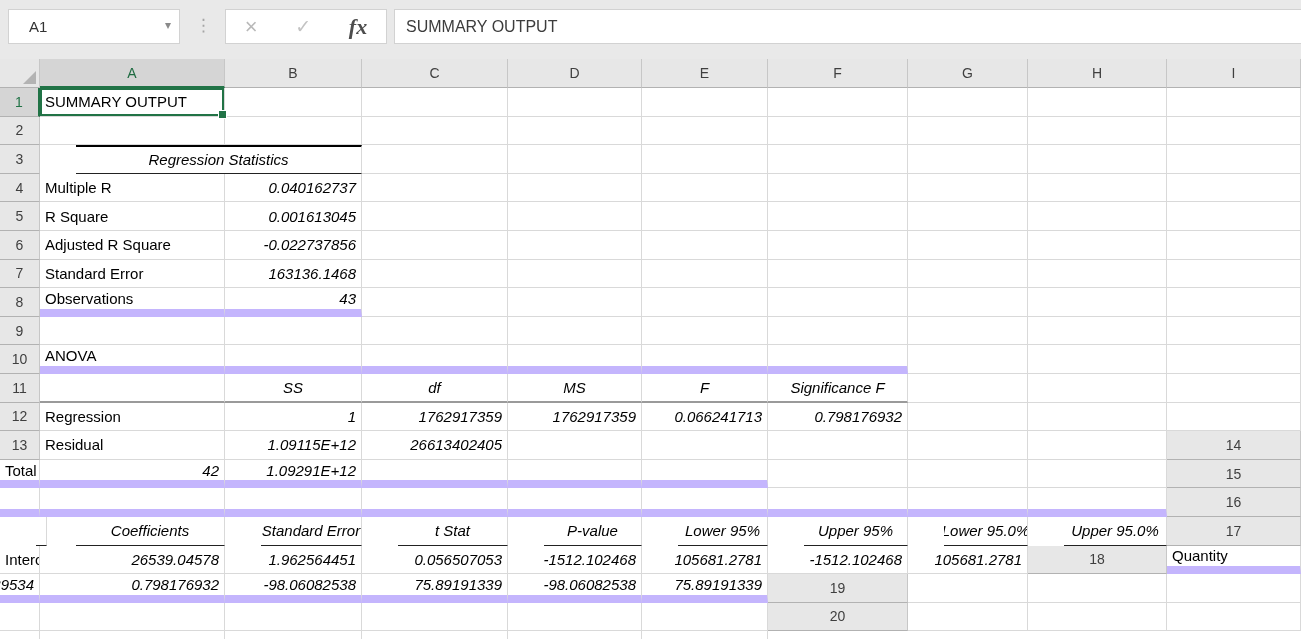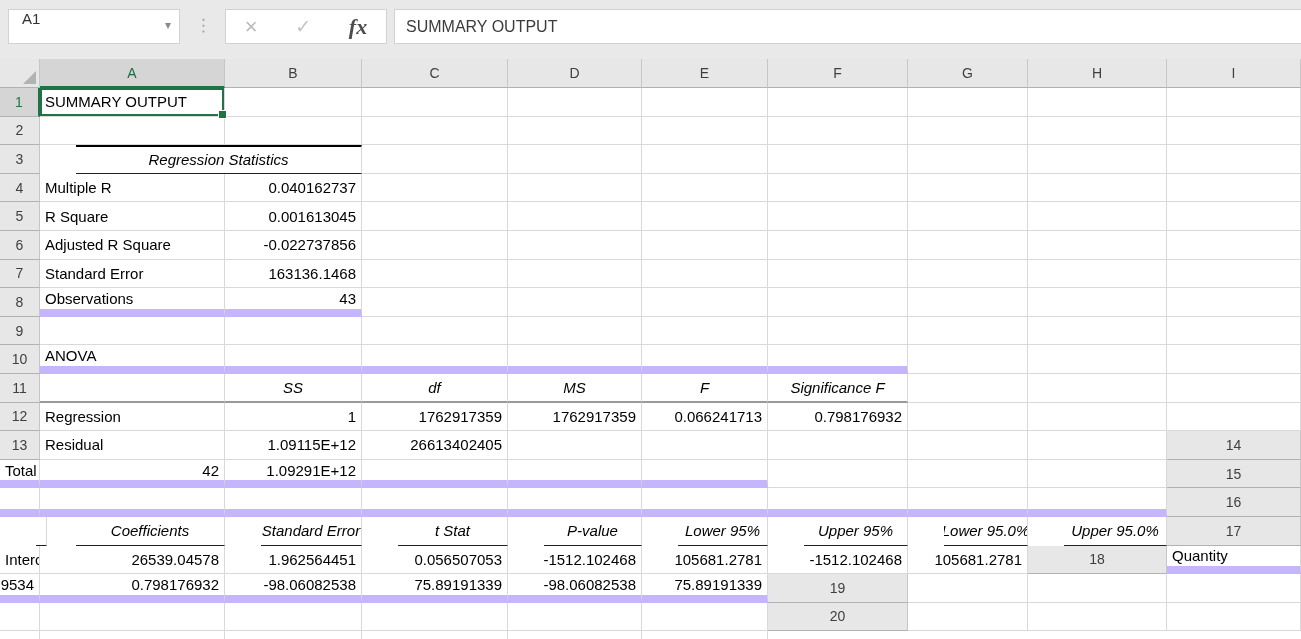--- a/index.html
+++ b/index.html
@@ -3,22 +3,22 @@
 <meta charset="utf-8">
 <style>
   * { box-sizing: border-box; margin: 0; padding: 0; }
   html,body { width:1301px; height:639px; overflow:hidden; }
   body { font-family: "Liberation Sans", sans-serif; background:#fff; }
 
   
   .chrome { position:relative; width:1301px; height:59px; background:#e9e9e9; }
   .namebox {
     position:absolute; left:8px; top:9px; width:172px; height:35px;
-    background:#fff; border:1px solid #d2d2d2; display:flex; 
-    font-size:15px; color:#333; padding-left:13px;
+    background:#fff; border:1px solid #d2d2d2; display:flex; align-items:center;
+    font-size:15px; color:#333; padding-left:20px;
   }
   .namebox .caret { position:absolute; right:8px; top:8px; color:#8a8a8a; font-size:12px; }
   .dots { position:absolute; left:195px; top:11px; color:#a5a5a5; font-size:17px; letter-spacing:0; line-height:30px; }
   .fxpanel {
     position:absolute; left:225px; top:9px; width:162px; height:35px;
     background:#fff; border:1px solid #d2d2d2; display:flex; align-items:center;
     justify-content:space-around;
   }
   .btn { display:inline-block; text-align:center; }
   .btn.x  { color:#b9b9b9; font-size:22px; line-height:20px; }
@@ -44,21 +44,21 @@
   .corner .tri {
     position:absolute; right:3px; bottom:3px; width:0; height:0;
     border-left:13px solid transparent; border-bottom:13px solid #b3b3b3;
   }
   .cell {
     font-size:15px; color:#000; white-space:nowrap; overflow:hidden;
     display:flex; align-items:center; padding:0 5px;
     border-right:1px solid #d9d9d9; border-bottom:1px solid #d9d9d9;
     background:#fff;
   }
-  .cell.num { justify-content:flex-end; }
+  .cell.num { justify-content:flex-end;font-style:italic; }
   .cell.hdr { justify-content:center; font-style:italic; }
   .cell.bt2 { border-top:2px solid #000; }
   .cell.bb2 { border-bottom:8px solid #c4b5fd;text-align:center; }
   .cell.bb1 { border-bottom:1px solid #222;margin-left:36px; }
   .cell.bb1g{ border-bottom:2px solid #9a9a9a; }
   .cell.sel { position:relative; box-shadow: inset 0 0 0 2px #217346; overflow:visible; z-index:2; }
   .cell.sel::after {
     content:""; position:absolute; right:-3px; bottom:-3px; width:7px; height:7px;
     background:#217346; border:1px solid #fff;
   }

